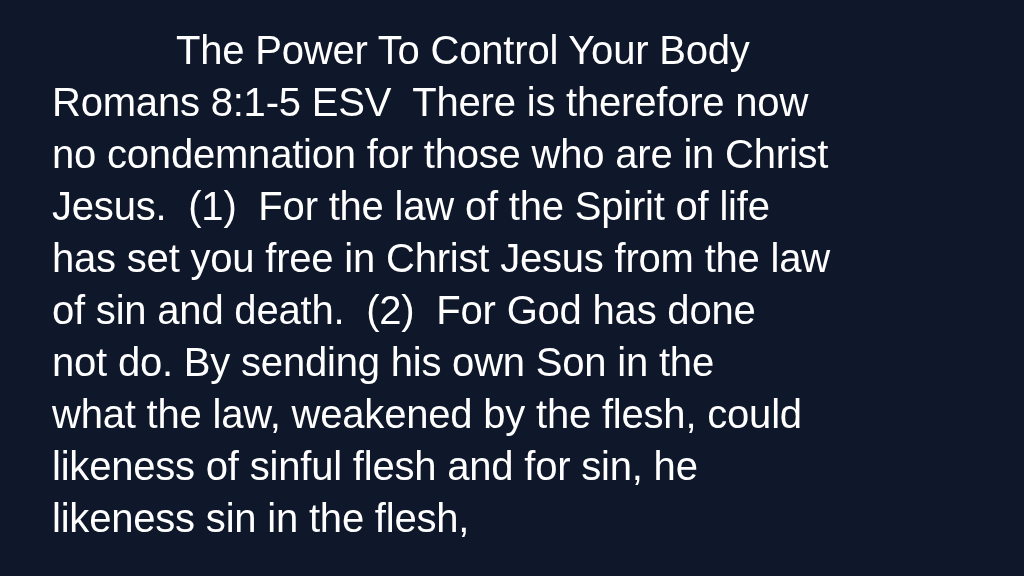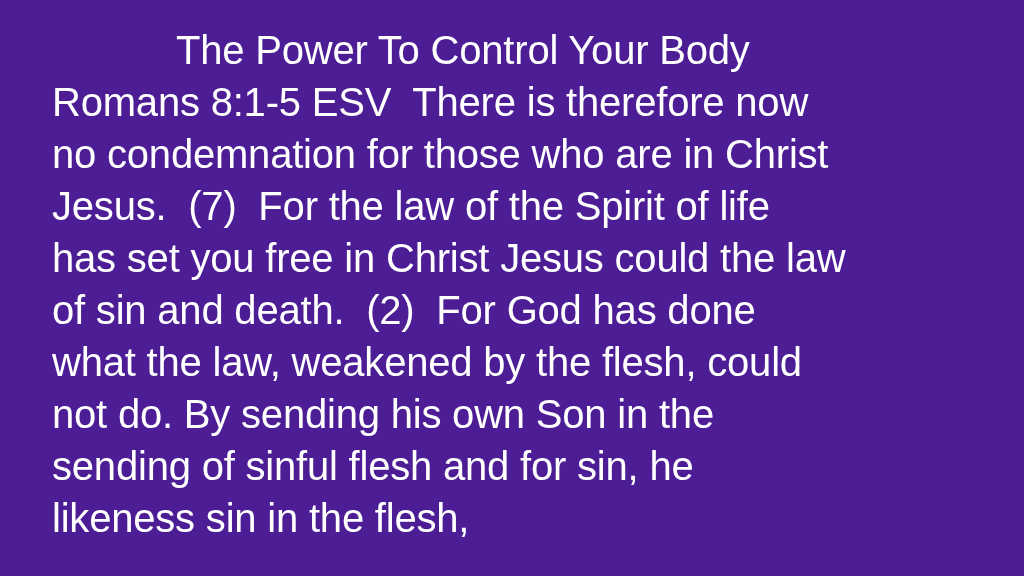--- a/index.html
+++ b/index.html
@@ -10,21 +10,21 @@
   }
   body {
     width: 1024px;
     height: 576px;
     overflow: hidden;
   }
   #slide {
     position: relative;
     width: 1024px;
     height: 576px;
-    background: #4c1d95;
+    background: #0f172a;
     box-sizing: border-box;
   }
   #slide-text-block {
     position: absolute;
     left: 52px;
     top: 24px;
     width: 930px;
   }
   .slide-line {
     font-family: "Liberation Sans", "DejaVu Sans", sans-serif;
@@ -47,29 +47,29 @@
 <div id="slide">
 
   <div id="slide-text-block">
 
     <div class="slide-line title-line">The Power To Control Your Body</div>
 
     <div class="slide-line">Romans 8:1-5 ESV  There is therefore now</div>
 
     <div class="slide-line">no condemnation for those who are in Christ</div>
 
-    <div class="slide-line">Jesus.  (7)  For the law of the Spirit of life</div>
+    <div class="slide-line">Jesus.  (1)  For the law of the Spirit of life</div>
 
-    <div class="slide-line">has set you free in Christ Jesus could the law</div>
+    <div class="slide-line">has set you free in Christ Jesus from the law</div>
 
     <div class="slide-line">of sin and death.  (2)  For God has done</div>
 
+    <div class="slide-line">not do. By sending his own Son in the</div>
+
     <div class="slide-line">what the law, weakened by the flesh, could</div>
 
-    <div class="slide-line">not do. By sending his own Son in the</div>
-
-    <div class="slide-line">sending of sinful flesh and for sin, he</div>
+    <div class="slide-line">likeness of sinful flesh and for sin, he</div>
 
     <div class="slide-line">likeness sin in the flesh,</div>
 
   </div>
 
 </div>
 
 </body></html>

